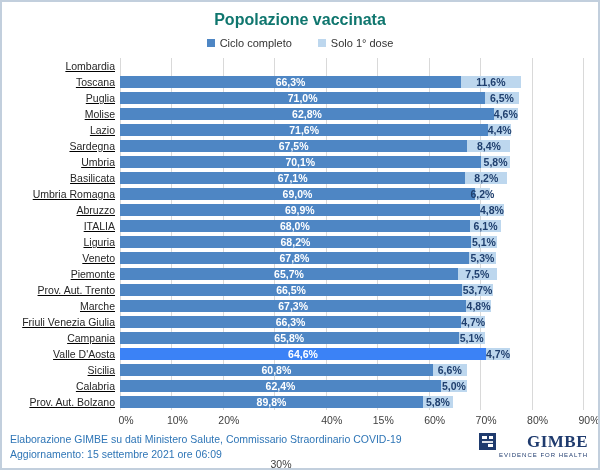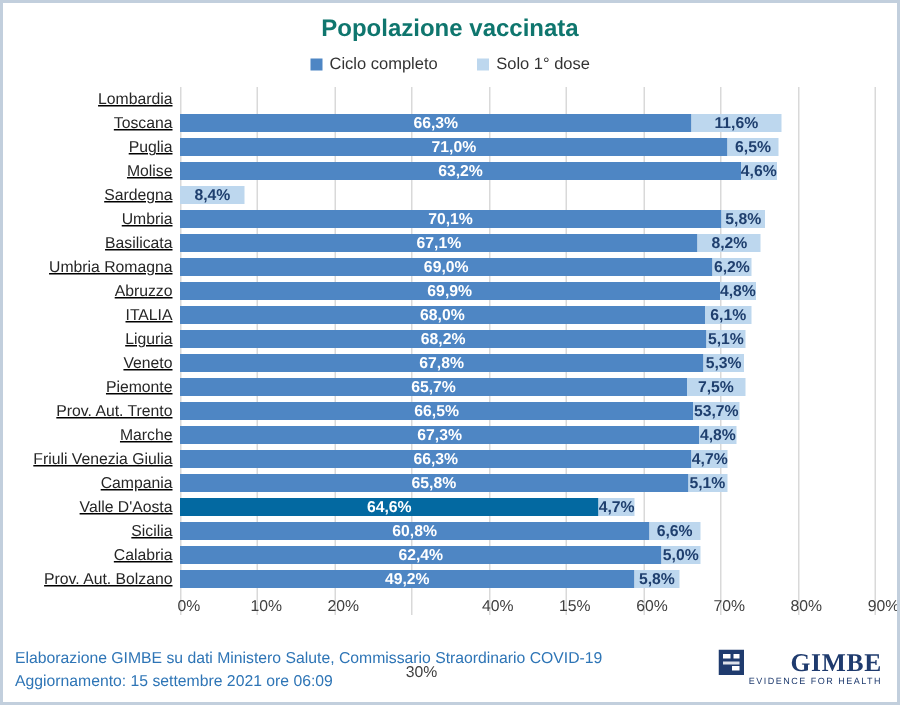--- a/index.html
+++ b/index.html
@@ -89,32 +89,48 @@
                 <span class="seg-label light-on">6,5%</span>
               </div>
             </div>
           </div>
         </div>
         <div class="bar-row">
           <div class="cat-label">Molise</div>
           <div class="bar-track">
             <div class="bar-stack" style="width: 100%;">
               <div class="seg" style="background: rgb(78, 134, 196); width: 374.001px;">
-                <span class="seg-label dark-on">63,2%</span>
+                <span class="seg-label dark-on">62,8%</span>
               </div>
               <div class="seg" style="background: rgb(189, 215, 238); width: 23.6644px;">
                 <span class="seg-label light-on">4,6%</span>
               </div>
             </div>
           </div>
         </div>
         <div class="bar-row">
+          <div class="cat-label">Lazio</div>
+          <div class="bar-track">
+            <div class="bar-stack" style="width: 100%;">
+              <div class="seg" style="background: rgb(78, 134, 196); width: 368.342px;">
+                <span class="seg-label dark-on">71,6%</span>
+              </div>
+              <div class="seg" style="background: rgb(189, 215, 238); width: 22.6356px;">
+                <span class="seg-label light-on">4,4%</span>
+              </div>
+            </div>
+          </div>
+        </div>
+        <div class="bar-row">
           <div class="cat-label">Sardegna</div>
           <div class="bar-track">
             <div class="bar-stack" style="width: 100%;">
+              <div class="seg" style="background: rgb(78, 134, 196); width: 347.25px;">
+                <span class="seg-label dark-on">67,5%</span>
+              </div>
               <div class="seg" style="background: rgb(189, 215, 238); width: 43.2133px;">
                 <span class="seg-label light-on">8,4%</span>
               </div>
             </div>
           </div>
         </div>
         <div class="bar-row">
           <div class="cat-label">Umbria</div>
           <div class="bar-track">
             <div class="bar-stack" style="width: 100%;">
@@ -140,21 +156,21 @@
             </div>
           </div>
         </div>
         <div class="bar-row">
           <div class="cat-label">Umbria Romagna</div>
           <div class="bar-track">
             <div class="bar-stack" style="width: 100%;">
               <div class="seg" style="background: rgb(78, 134, 196); width: 354.967px;">
                 <span class="seg-label dark-on">69,0%</span>
               </div>
-              <div class="seg" style="background: rgb(189, 215, 238); width: 26px;">
+              <div class="seg" style="background: rgb(189, 215, 238); width: 15px;">
                 <span class="seg-label light-on">6,2%</span>
               </div>
             </div>
           </div>
         </div>
         <div class="bar-row">
           <div class="cat-label">Abruzzo</div>
           <div class="bar-track">
             <div class="bar-stack" style="width: 100%;">
               <div class="seg" style="background: rgb(78, 134, 196); width: 359.597px;">
@@ -267,21 +283,21 @@
               <div class="seg" style="background: rgb(189, 215, 238); width: 26.2367px;">
                 <span class="seg-label light-on">5,1%</span>
               </div>
             </div>
           </div>
         </div>
         <div class="bar-row">
           <div class="cat-label">Valle D'Aosta</div>
           <div class="bar-track">
             <div class="bar-stack" style="width: 100%;">
-              <div class="seg" style="background: #0369a1; width: 279px;">
+              <div class="seg" style="background: #3b82f6; width: 366px;">
                 <span class="seg-label dark-on">64,6%</span>
               </div>
               <div class="seg" style="background: rgb(189, 215, 238); width: 24.1789px;">
                 <span class="seg-label light-on">4,7%</span>
               </div>
             </div>
           </div>
         </div>
         <div class="bar-row">
           <div class="cat-label">Sicilia</div>
@@ -307,21 +323,21 @@
                 <span class="seg-label light-on">5,0%</span>
               </div>
             </div>
           </div>
         </div>
         <div class="bar-row">
           <div class="cat-label">Prov. Aut. Bolzano</div>
           <div class="bar-track">
             <div class="bar-stack" style="width: 100%;">
               <div class="seg" style="background: rgb(78, 134, 196); width: 303.008px;">
-                <span class="seg-label dark-on">49,2%</span>
+                <span class="seg-label dark-on">89,8%</span>
               </div>
               <div class="seg" style="background: rgb(189, 215, 238); width: 29.8378px;">
                 <span class="seg-label light-on">5,8%</span>
               </div>
             </div>
           </div>
         </div>
       </div>
     <div class="axis" id="axis">
         <span class="axis-tick" style="left: 6px;">0%</span>

